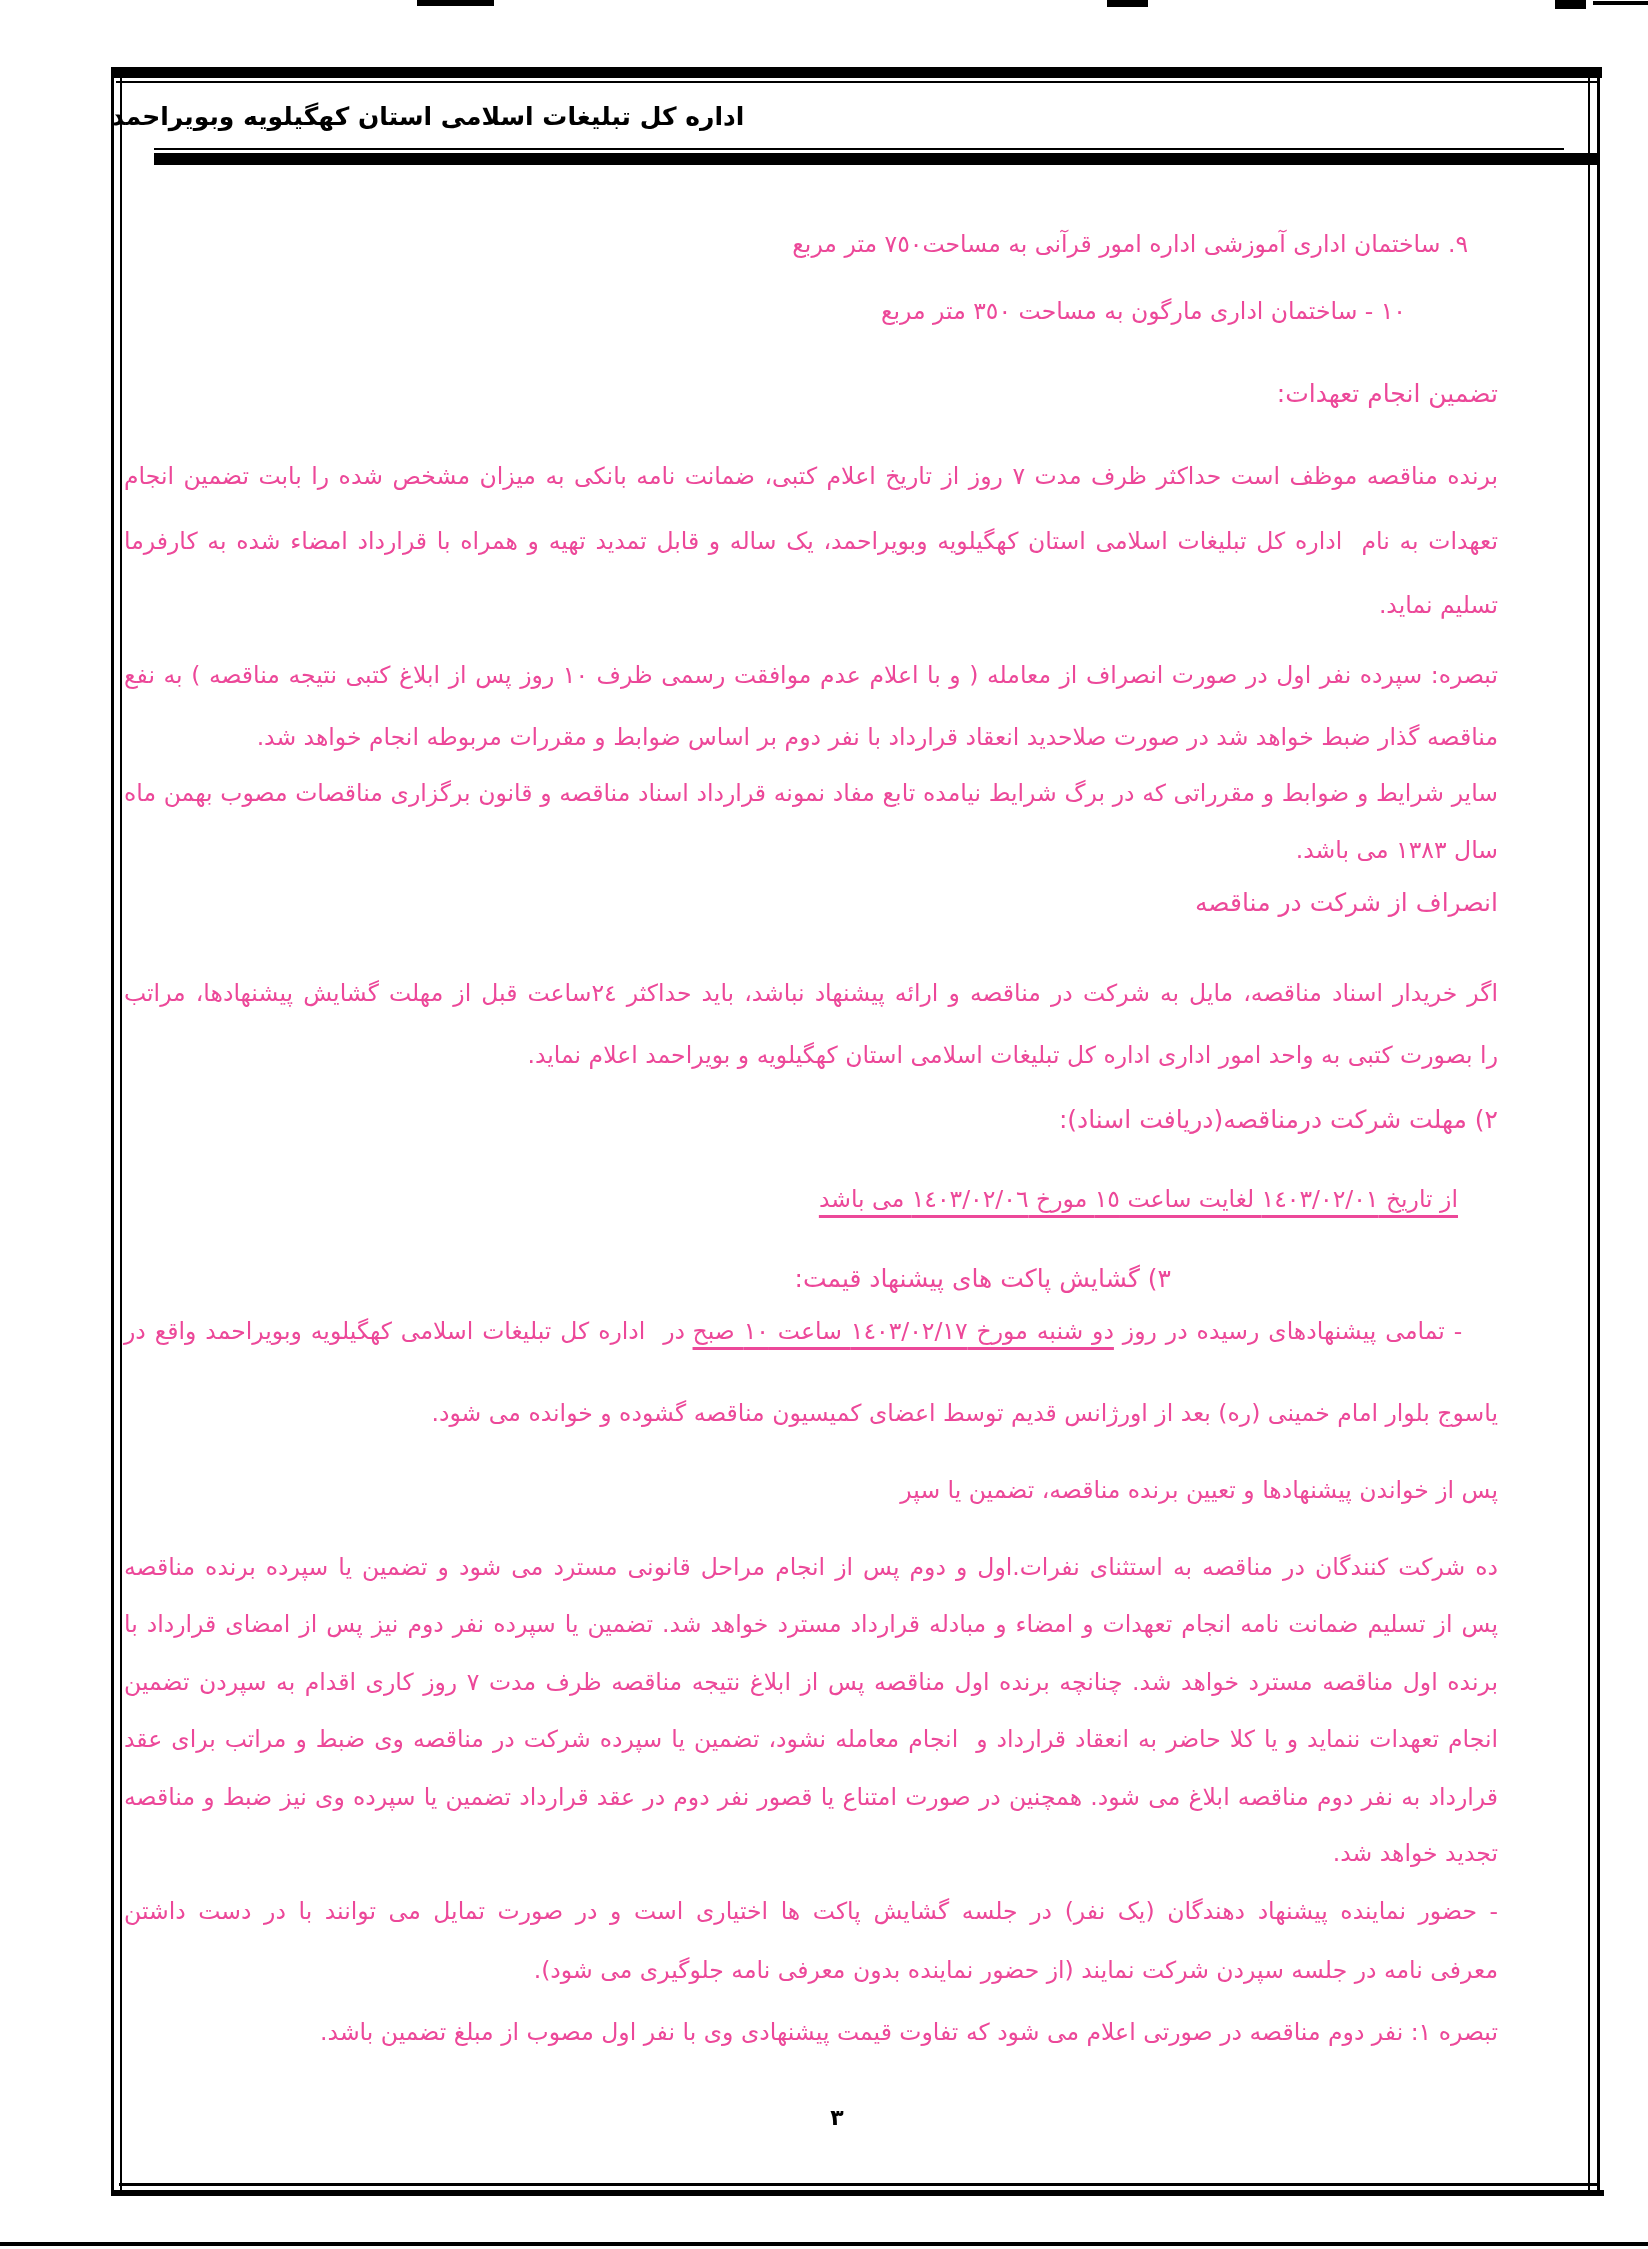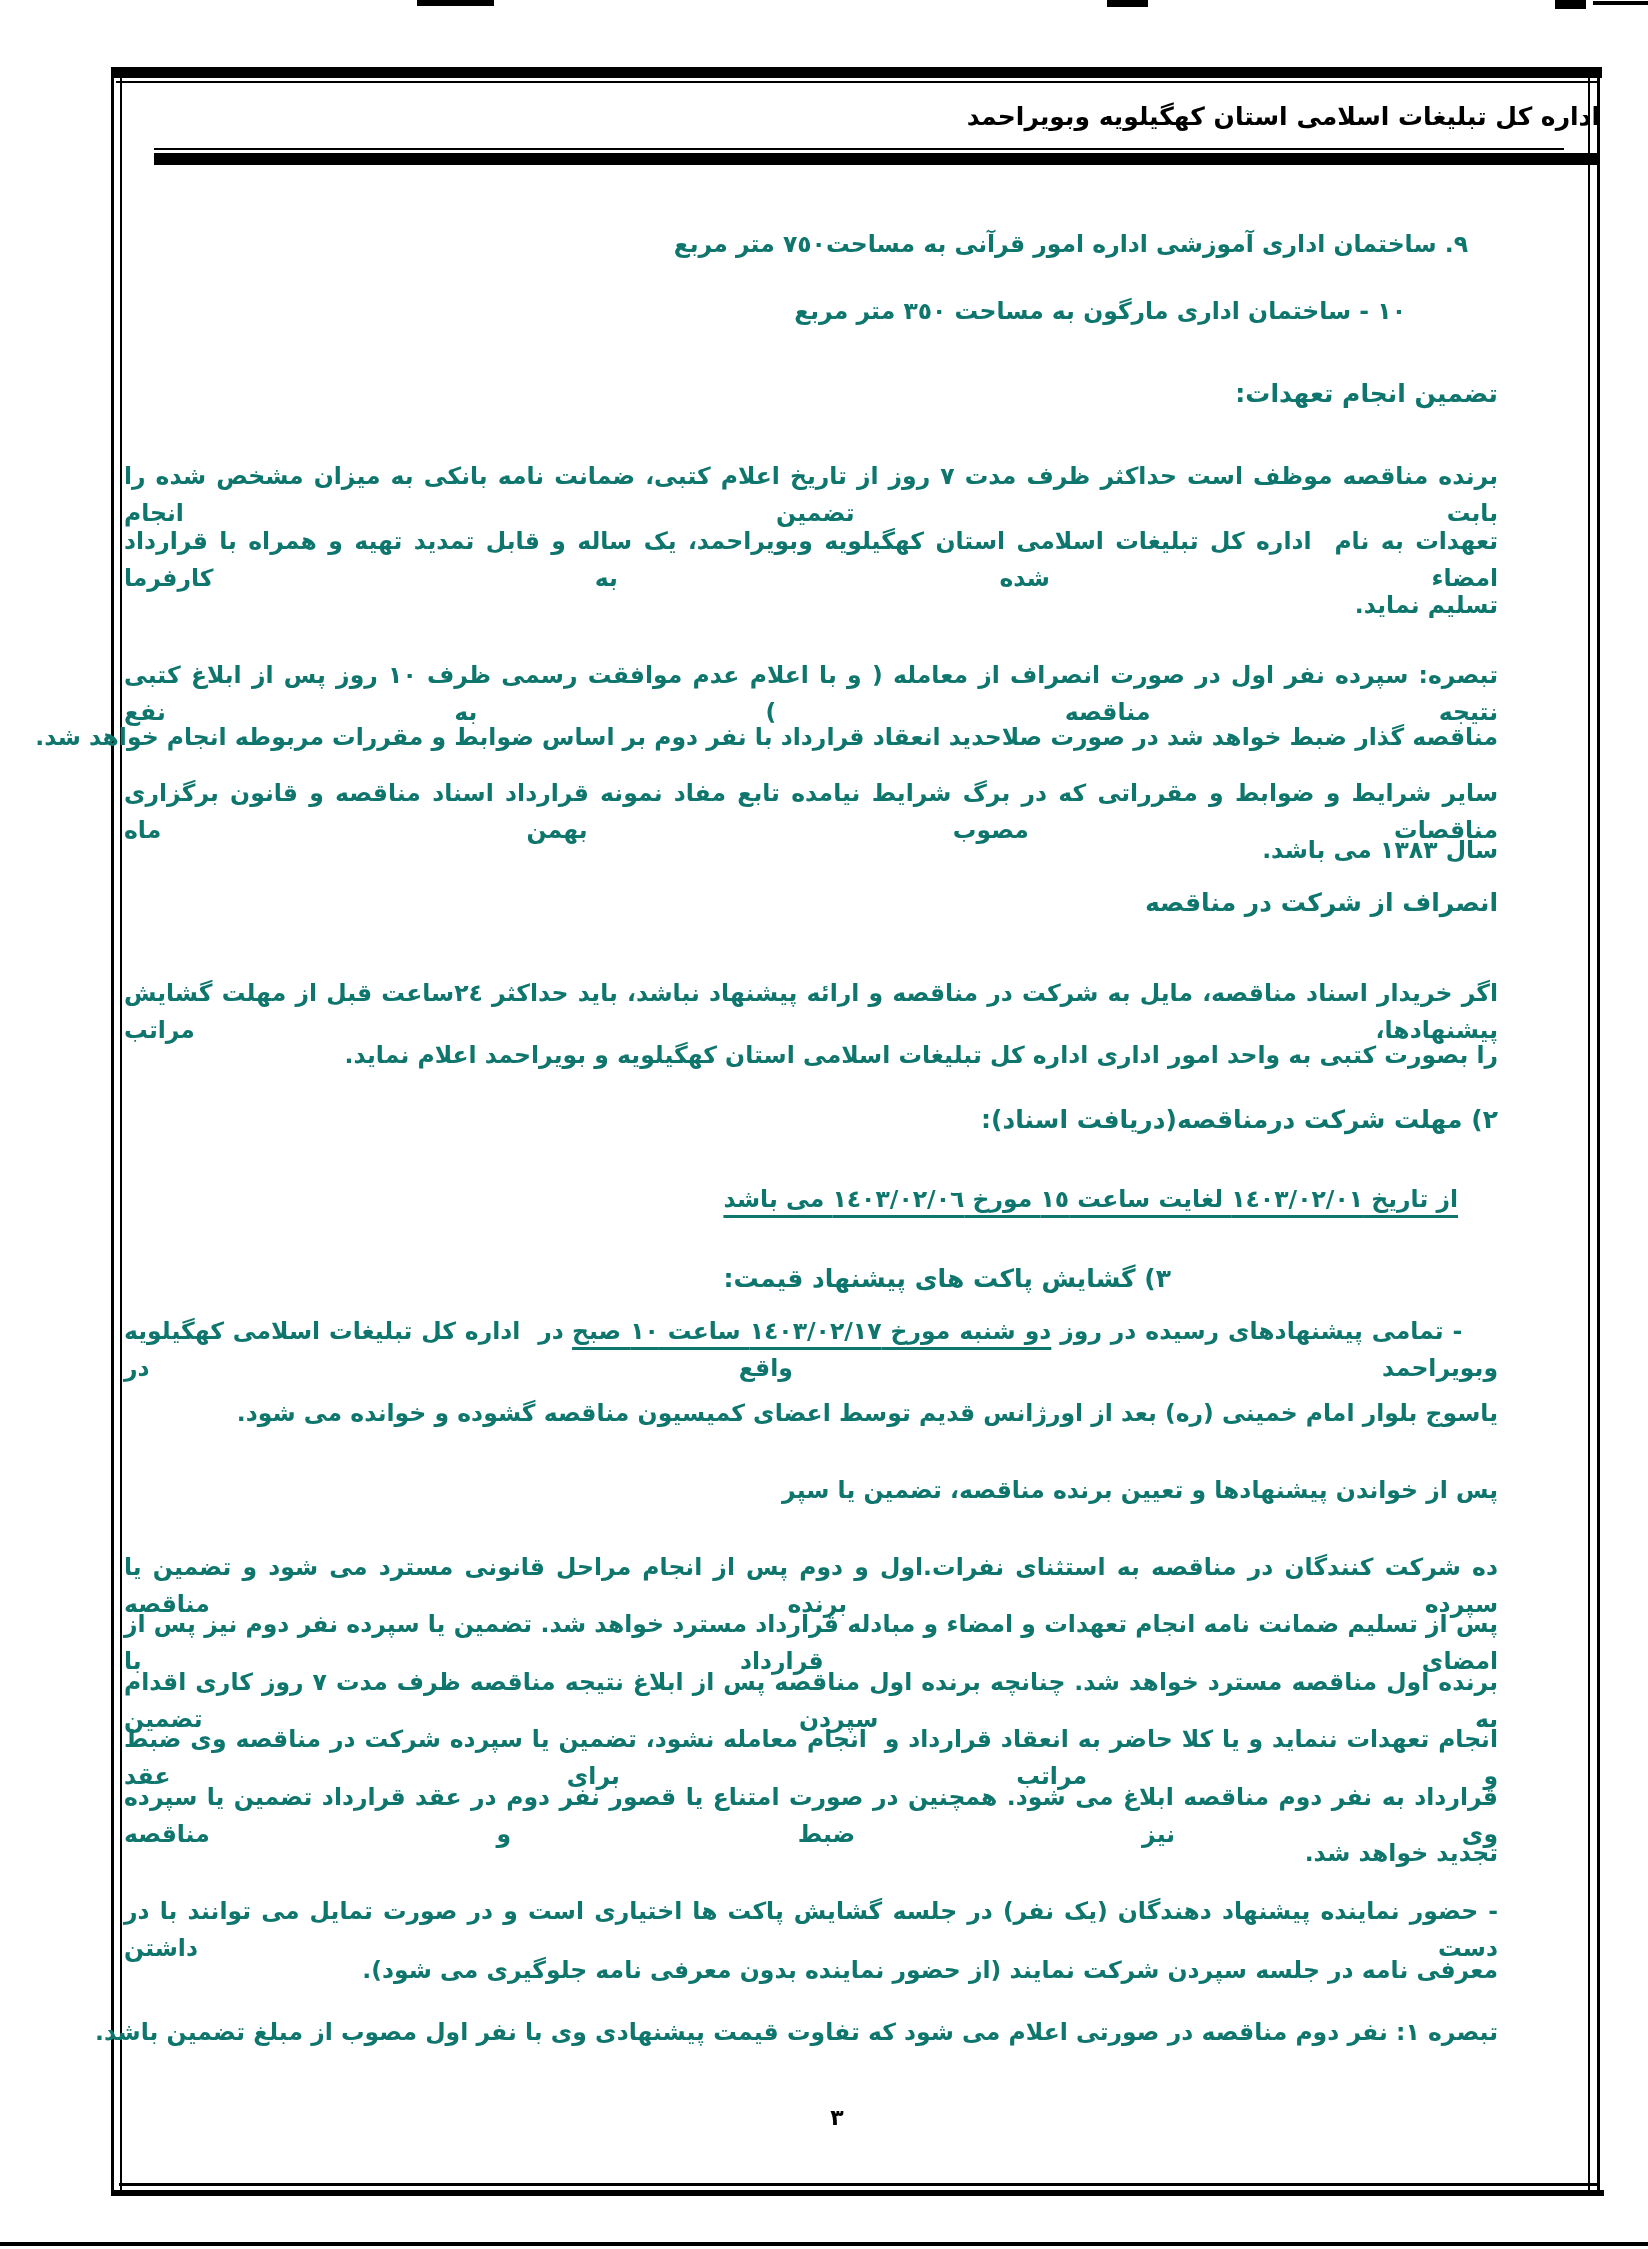--- a/index.html
+++ b/index.html
@@ -4,34 +4,34 @@
 <style>
   html,body{margin:0;padding:0;}
   body{
     width:1648px;height:2250px;position:relative;background:#ffffff;
     font-family:"DejaVu Sans",sans-serif;color:#000;overflow:hidden;
   }
   
   .bar{position:absolute;background:#000;}
   
   .ln{
-    position:absolute;direction:rtl;font-weight:bold;font-size:23.5px;
-    color:#0f766e;white-space:pre-wrap;line-height:37px;
+    position:absolute;direction:rtl;font-weight:normal;font-size:23.5px;
+    color:#ec4899;white-space:pre-wrap;line-height:37px;
   }
   .just{left:124px;right:150px;text-align:justify;text-align-last:justify;}
   .rt{right:150px;text-align:left;white-space:nowrap;}
   .head{font-size:25px;}
   .ul{
     text-decoration:underline;
     text-decoration-thickness:3.3px;
     text-underline-offset:7.8px;
   }
   .title{
     position:absolute;top:102px;left:111px;width:1489px;
-    text-align:right;font-weight:bold;font-size:25px;direction:rtl;
+    text-align:left;font-weight:bold;font-size:25px;direction:rtl;
   }
   .pagenum{
     position:absolute;top:2105px;left:0;width:1674px;text-align:center;
     font-weight:bold;font-size:22px;
   }
 </style>
 </head>
 <body>
 
 <div class="bar" style="left:417px;top:0;width:77px;height:5.9px;"></div>

